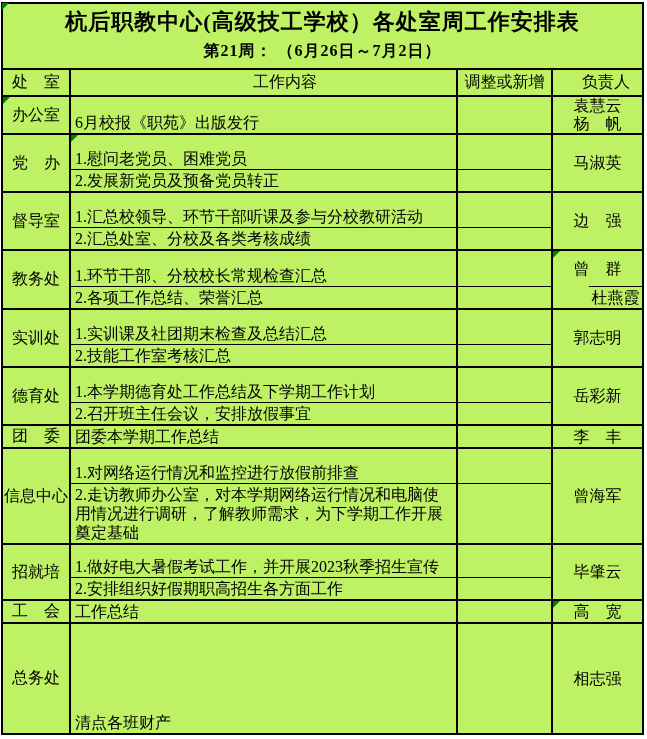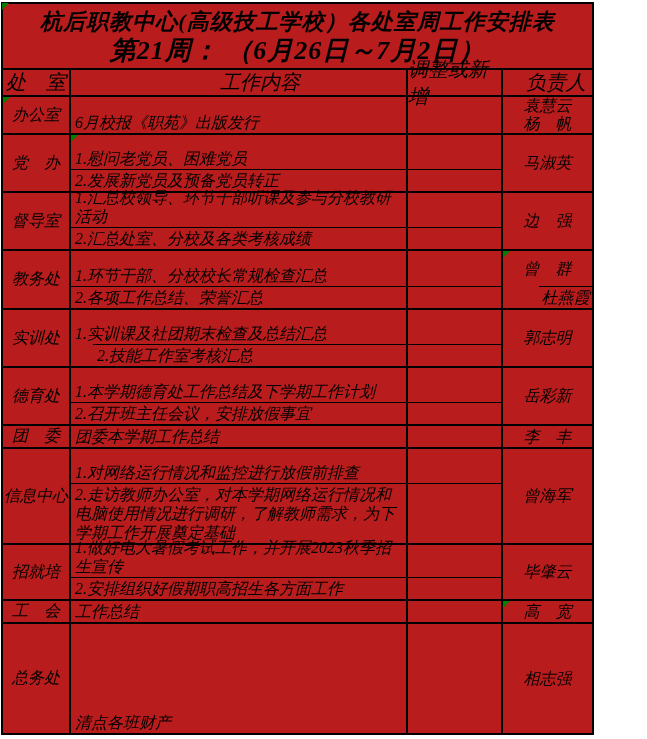--- a/index.html
+++ b/index.html
@@ -1,34 +1,34 @@
 <!DOCTYPE html>
 <html><head>
 <meta charset="utf-8">
 <style>
   html,body{margin:0;padding:0;background:#ffffff;}
   body{
     width:647px;height:739px;position:relative;overflow:hidden;
     font-family:"Liberation Serif","DejaVu Serif",serif;color:#000;
   }
   .sheet{
-    position:absolute;left:1px;top:2px;width:593px;height:733px;
+    position:absolute;left:1px;top:2px;width:643px;height:733px;
     border:2px solid #000;box-sizing:border-box;
-    display:flex;flex-direction:column;background:#b91c1c;font-style:italic;
+    display:flex;flex-direction:column;background:#bef264;
   }
   .title-block{
     height:66px;border-bottom:2px solid #000;box-sizing:border-box;
     display:flex;flex-direction:column;justify-content:center;align-items:center;
     text-align:center;flex:0 0 auto;position:relative;
   }
   .title-line1{font-size:22px;font-weight:bold;line-height:30px;letter-spacing:1px;}
-  .title-line2{font-size:26px;font-weight:bold;line-height:28px;letter-spacing:1px;}
+  .title-line2{font-size:16px;font-weight:bold;line-height:28px;letter-spacing:1px;}
   .header-row{
     display:flex;height:27px;border-bottom:2px solid #000;box-sizing:border-box;
-    flex:0 0 auto;font-size:20px;
+    flex:0 0 auto;font-size:16px;
   }
   .hcell{display:flex;align-items:center;justify-content:center;box-sizing:border-box;}
   .col-dept{width:68px;border-right:2px solid #000;}
   .col-content{flex:1;border-right:2px solid #000;padding-left:43px;}
   .col-adjust{width:95px;border-right:2px solid #000;}
   .col-owner{width:89px;padding-left:17px;}
   .body-rows{flex:1;display:flex;flex-direction:column;}
   .group{display:flex;box-sizing:border-box;flex:0 0 auto;}
   .group + .group{border-top:2px solid #000;}
   .group:last-child{flex:1;}
@@ -179,21 +179,21 @@
         <div class="cell dept-cell">
           <span>实训处</span>
         </div>
         <div class="mid">
           <div class="subrow" style="height: 34px;">
             <div class="cell task-cell">
               <span>1.实训课及社团期末检查及总结汇总</span>
             </div>
             <div class="cell adjust-cell"></div>
           </div>
-          <div class="subrow" style="height: 32px; margin-left: 22px;">
+          <div class="subrow" style="height: 32px;">
             <div class="cell task-cell">
               <span>2.技能工作室考核汇总</span>
             </div>
             <div class="cell adjust-cell"></div>
           </div>
         </div>
         <div class="owner-col">
           <div class="cell owner-cell fill">
             <div class="owner-line">郭志明</div>
           </div>

